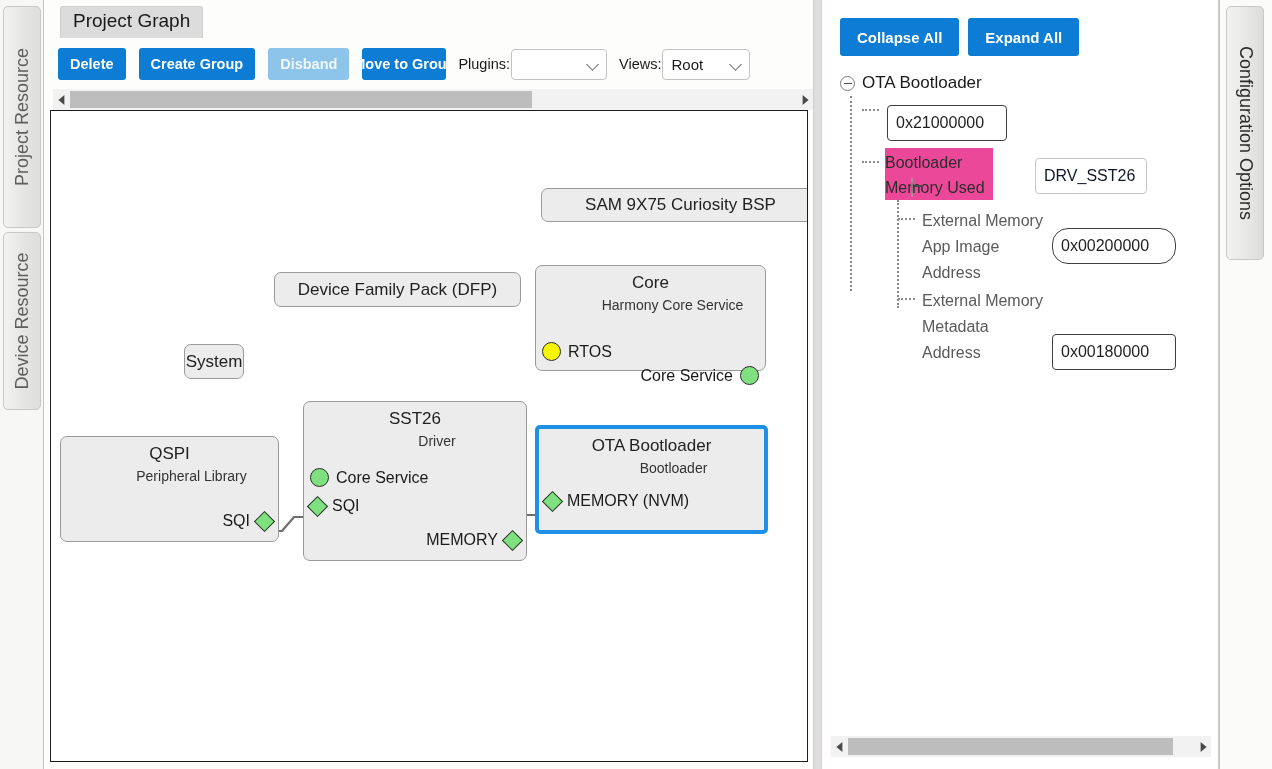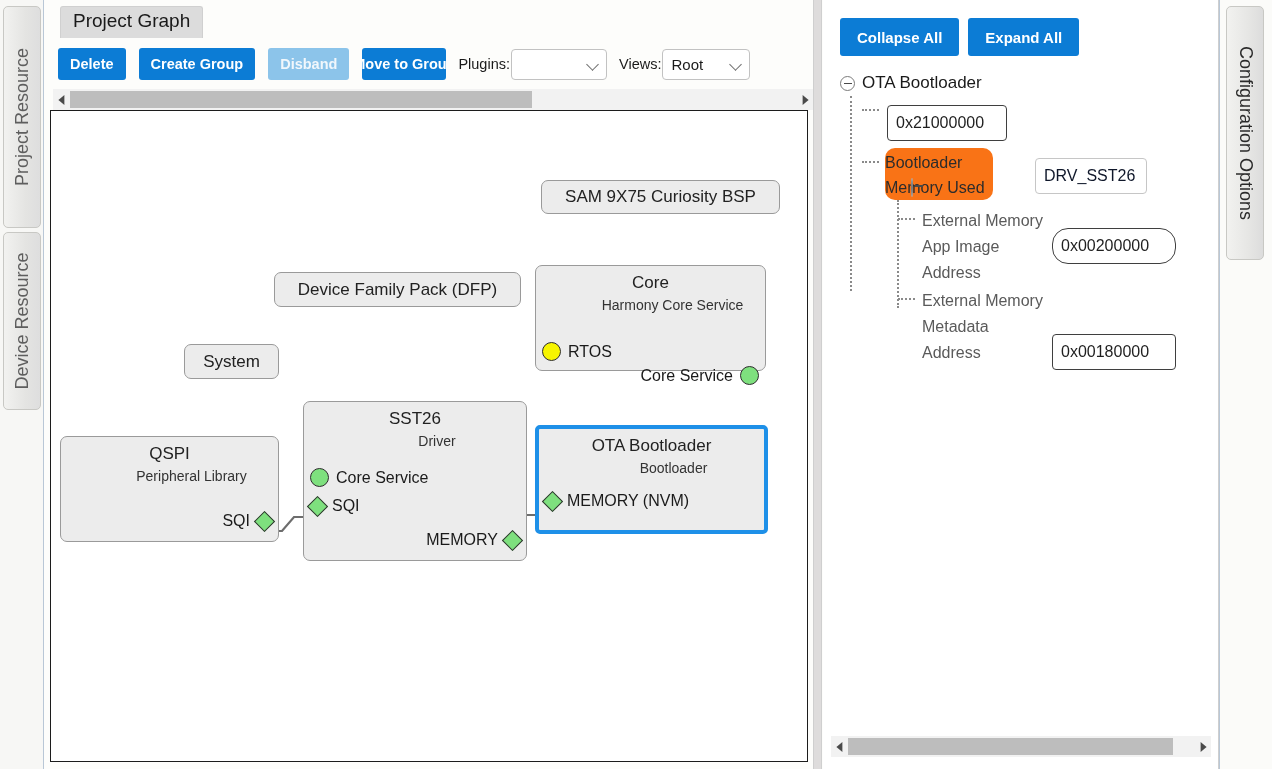--- a/index.html
+++ b/index.html
@@ -287,26 +287,25 @@
   }
   .row-label {
     width: 140px;
     font-size: 16px;
     line-height: 26px;
     color: #5a5a5a;
     padding-top: 2px;
   }
   .row-label.highlight {
     color: #2c2c2c;
-    background: #f97316;
+    background: #ec4899;
     width: max-content;
     max-width: 140px;
     display: inline-block;
     box-decoration-break: clone;
-    border-radius: 10px;
     -webkit-box-decoration-break: clone;
   }
   .row-field { flex: none; }
   .txt-field {
     background: #ffffff;
     border: 1.5px solid #3f3f3f;
     border-radius: 4px;
     height: 36px;
     display: flex; align-items: center;
     padding: 0 8px;
@@ -415,29 +414,29 @@
         <svg width="105" height="40" viewBox="0 0 105 40">
           <path d="M0 30 L26 30 L38 16 L95 16" fill="none" stroke="#6d6d6d" stroke-width="2.2"></path>
         </svg>
       </div>
       <div class="wire" style="left:446px; top:395px;">
         <svg width="120" height="60" viewBox="0 0 120 60">
           <path d="M0 43 L26 43 L26 9 L96 9" fill="none" stroke="#6d6d6d" stroke-width="2.2"></path>
         </svg>
       </div>
 
-      <div class="node plain" style="left:490px; top:69px; width:239px; height:34px;">
+      <div class="node plain" style="left:490px; top:77px; width:279px; height:34px;">
         <span>SAM 9X75 Curiosity BSP</span>
       </div>
 
       <div class="node plain" style="left:223px; top:161px; width:247px; height:35px;">
         <span>Device Family Pack (DFP)</span>
       </div>
 
-      <div class="node plain" style="left:133px; top:233px; width:95px; height:35px;">
+      <div class="node plain" style="left:133px; top:233px; width:60px; height:35px;">
         <span>System</span>
       </div>
 
       <div class="node" style="left:484px; top:154px; width:231px; height:106px;">
         <div class="n-title">Core</div>
         <div class="n-sub">Harmony Core Service</div>
         <div class="port left" style="top:76px;">
           <span class="dot-circle yellow"></span>
           <span class="plabel">RTOS</span>
         </div>

